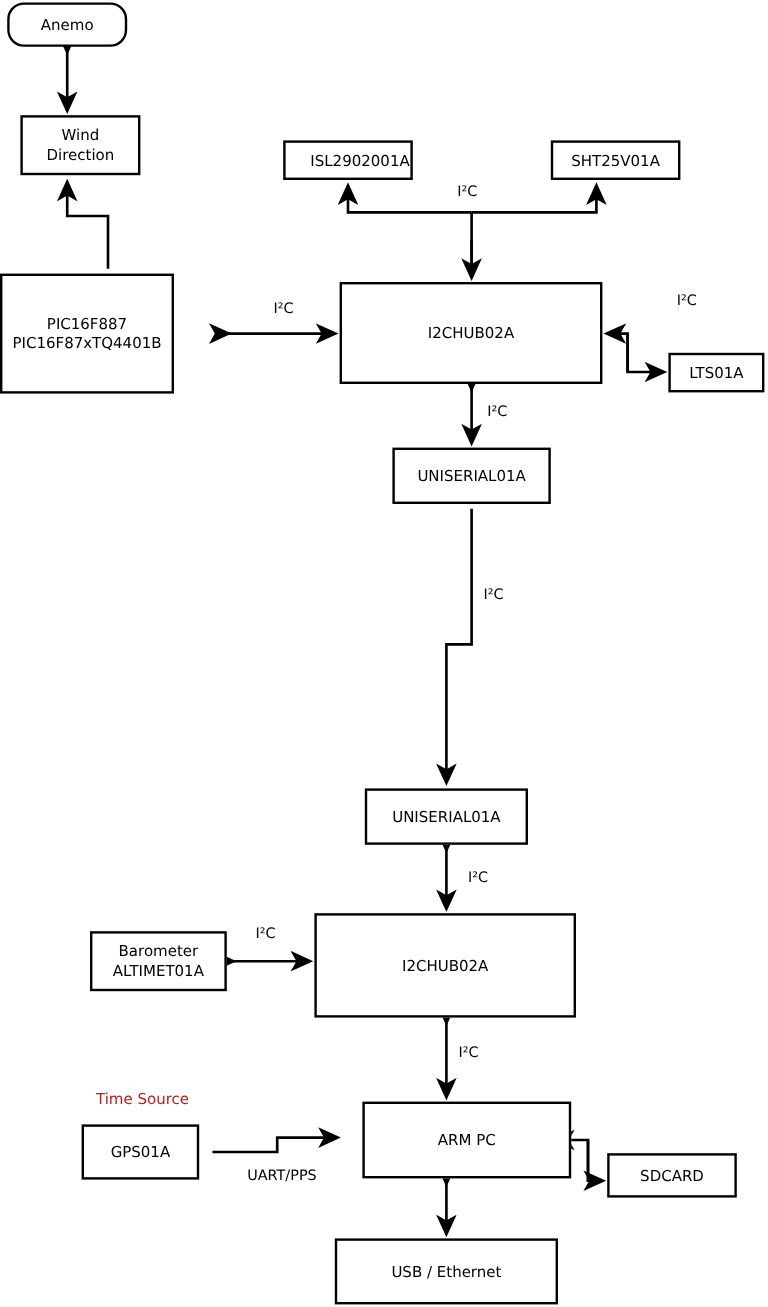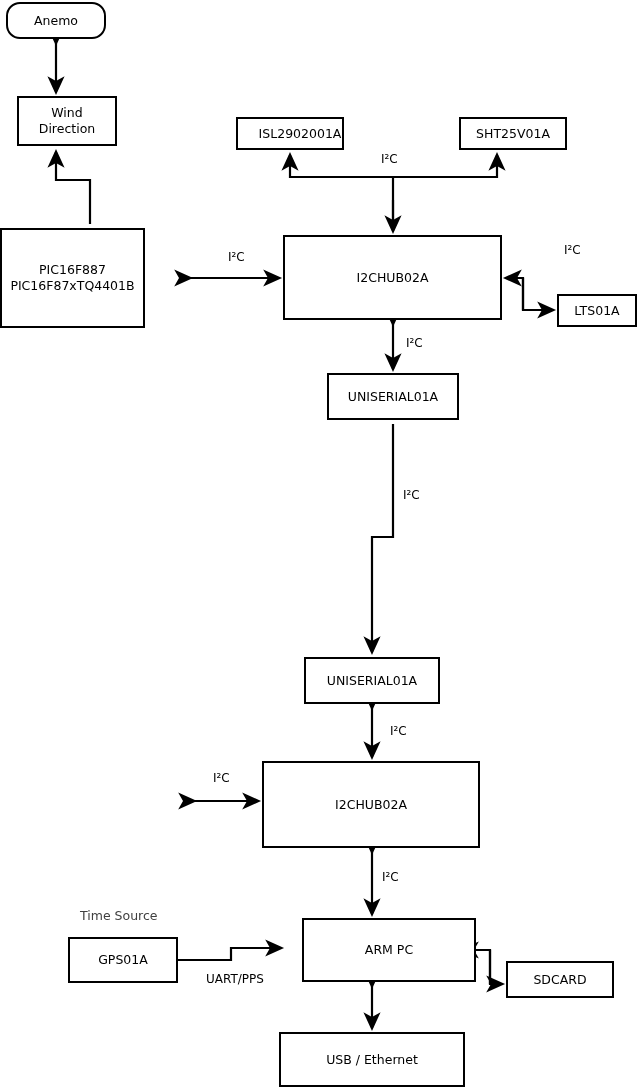--- a/index.html
+++ b/index.html
@@ -41,21 +41,21 @@
   .edge-label {
     position: absolute;
     color: #000000;
     font-size: 12px;
     white-space: nowrap;
     z-index: 3;
     background: transparent;
   }
   .free-label {
     position: absolute;
-    color: #404040;
+    color: #b91c1c;
     font-size: 12.5px;
     white-space: nowrap;
     z-index: 3;
   }
 </style>
 </head>
 <body>
 
 <div id="canvas">
 
@@ -142,26 +142,30 @@
   </div>
 
   <div class="node" style="left:327px; top:373px; width:132px; height:47px;">
     <span>UNISERIAL01A</span>
   </div>
 
   <div class="node" style="left:304px; top:657px; width:136px; height:47px;">
     <span>UNISERIAL01A</span>
   </div>
 
+  <div class="node" style="left:75px;  top:776px; width:114px; height:50px;">
+    <span>Barometer
+ALTIMET01A</span>
+  </div>
 
   <div class="node" style="left:262px; top:761px; width:218px; height:87px;">
     <span>I2CHUB02A</span>
   </div>
 
-  <div class="node" style="left:68px;  top:937px; width:110px; height:46px;">
+  <div class="node" style="left:68px;  top:937px; width:98px; height:46px;">
     <span>GPS01A</span>
   </div>
 
   <div class="node" style="left:302px; top:918px; width:174px; height:64px;">
     <span>ARM PC</span>
   </div>
 
   <div class="node" style="left:506px; top:961px; width:108px; height:37px;">
     <span>SDCARD</span>
   </div>

